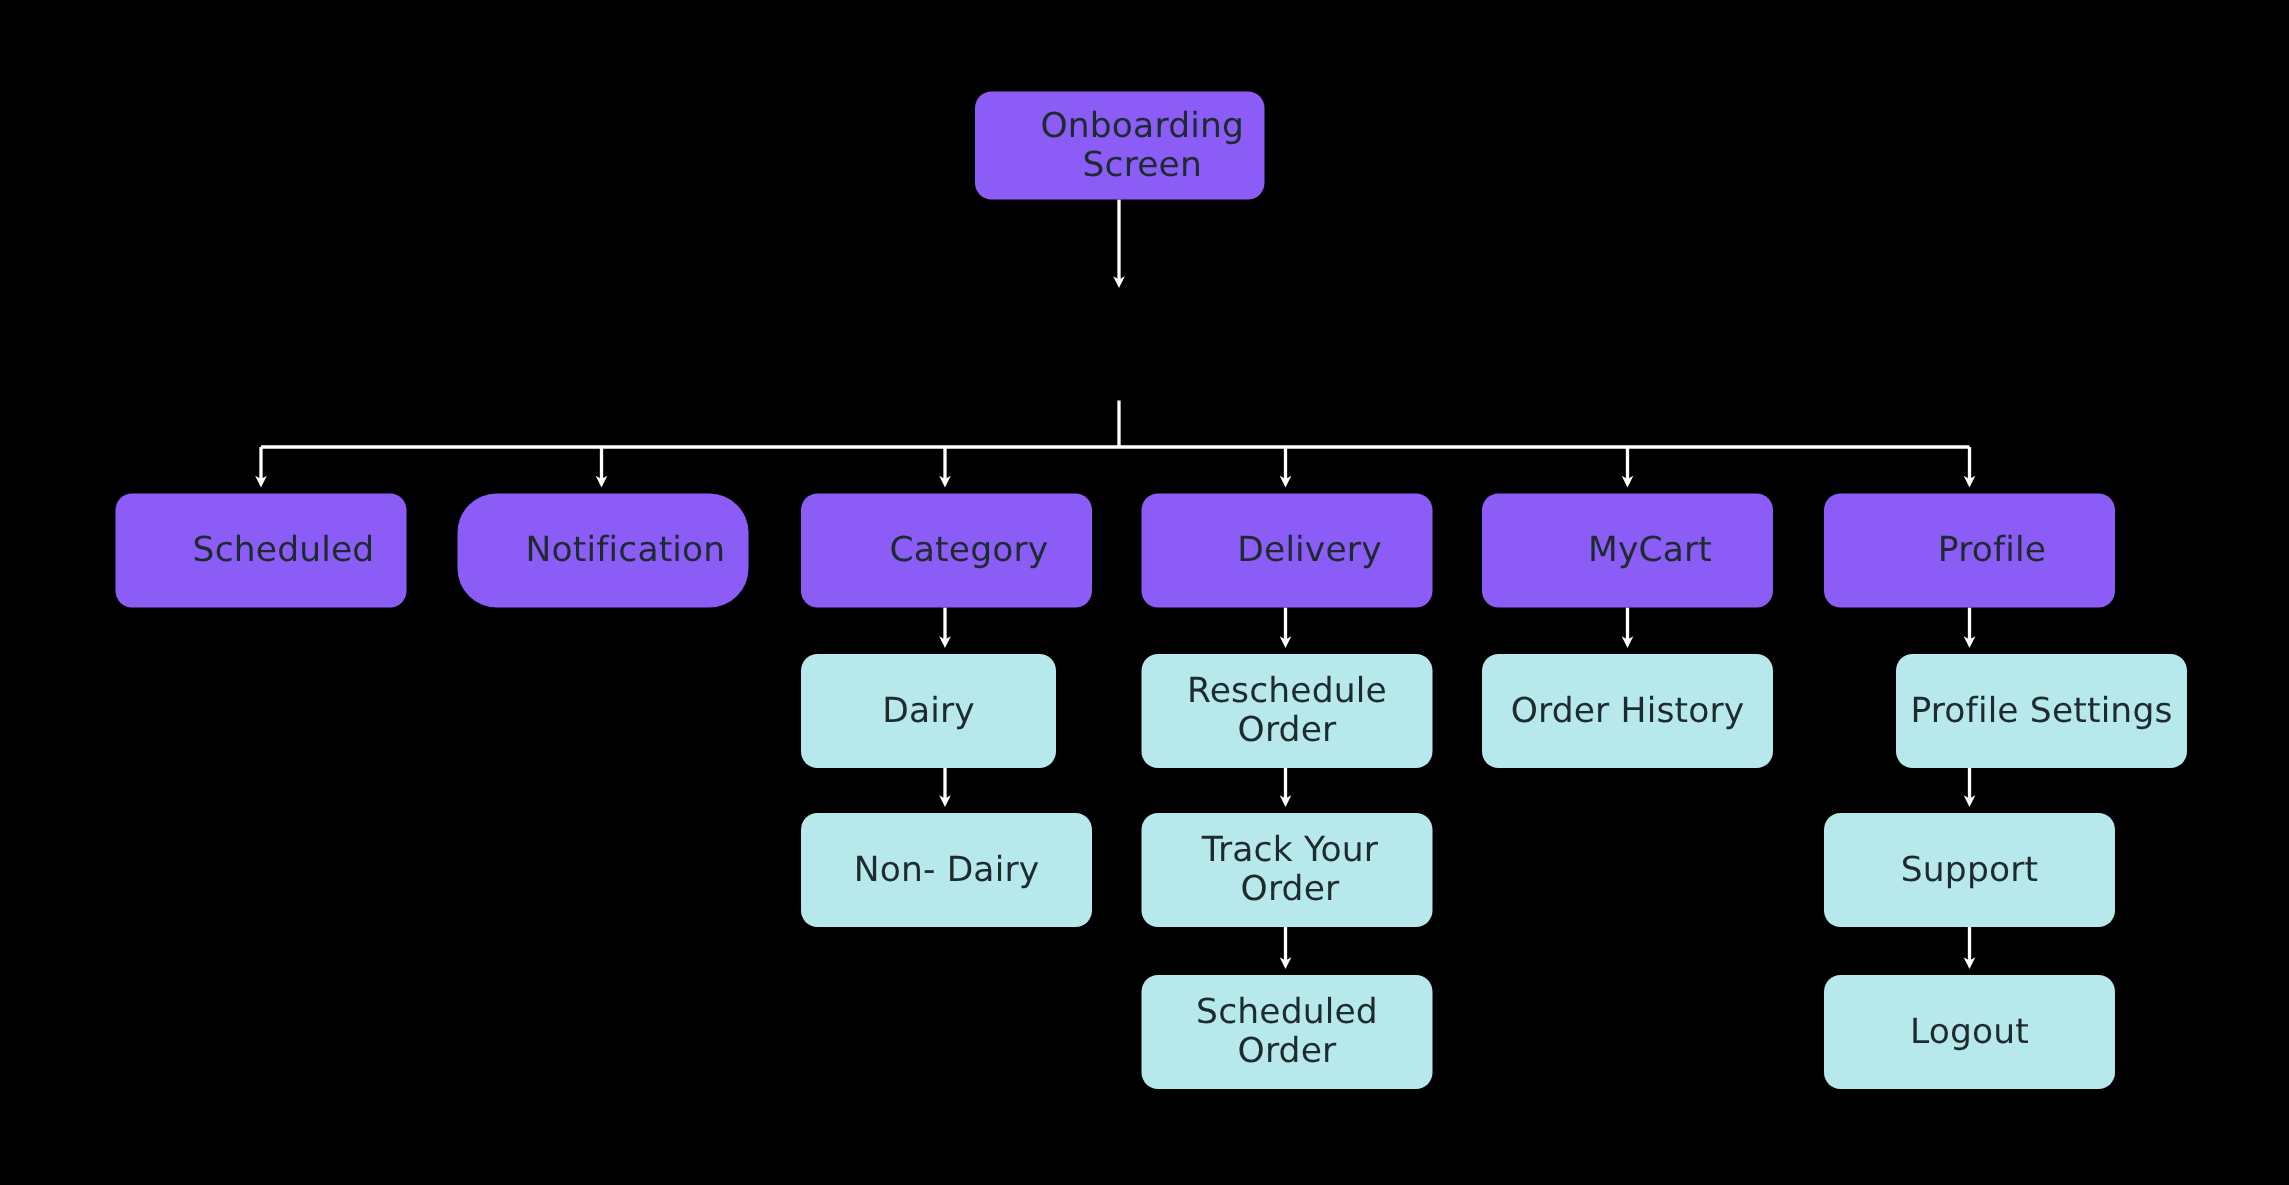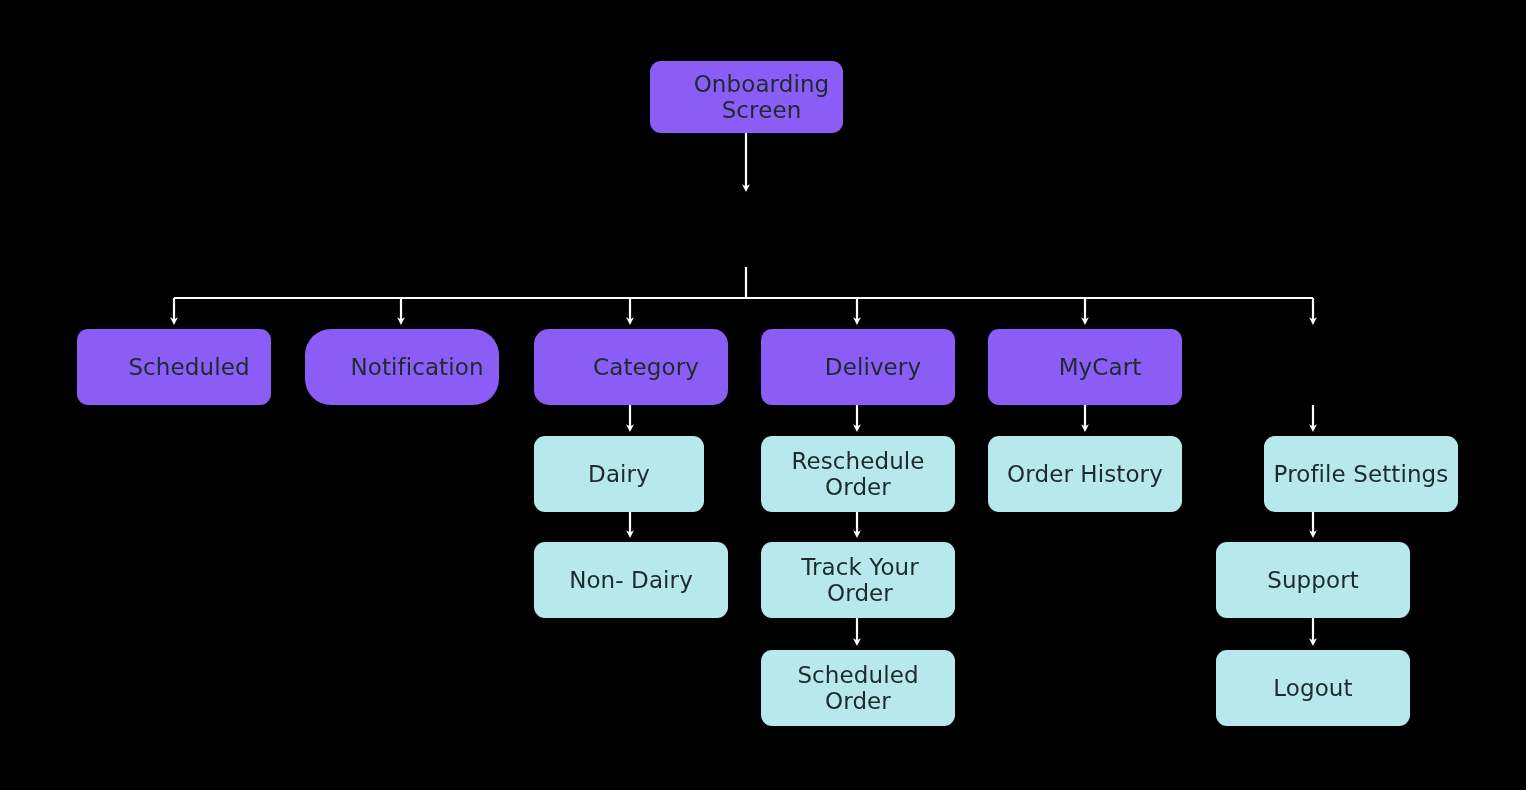--- a/index.html
+++ b/index.html
@@ -82,23 +82,24 @@
       <line x1="1313" y1="618" x2="1313" y2="642" marker-end="url(#arrowhead)"></line>
     </g>
   </svg>
 
   <div class="node primary" style="left:650px; top:61px; width:193px; height:72px;">Onboarding
 Screen</div>
 
 
   <div class="node primary" style="left:77px; top:329px; width:194px; height:76px;">Scheduled</div>
   <div class="node primary" style="left:305px; top:329px; width:194px; height:76px;border-radius:26px;">Notification</div>
-  <div class="node primary" style="left:534px; top:329px; width:194px; height:76px;border-radius:15px;">Category</div>
+  <div class="node primary" style="left:534px; top:329px; width:194px; height:76px;">Category</div>
   <div class="node primary" style="left:761px; top:329px; width:194px; height:76px;">Delivery</div>
   <div class="node primary" style="left:988px; top:329px; width:194px; height:76px;">MyCart</div>
+  <div class="node primary" style="left:1216px; top:329px; width:194px; height:76px;">Profile</div>
 
   <div class="node secondary" style="left:534px; top:436px; width:170px; height:76px;">Dairy</div>
   <div class="node secondary" style="left:534px; top:542px; width:194px; height:76px;">Non- Dairy</div>
 
   <div class="node secondary" style="left:761px; top:436px; width:194px; height:76px;">Reschedule
 Order</div>
   <div class="node secondary" style="left:761px; top:542px; width:194px; height:76px;padding-left:12px;">Track Your
 Order</div>
   <div class="node secondary" style="left:761px; top:650px; width:194px; height:76px;border-radius:11px;">Scheduled
 Order</div>

